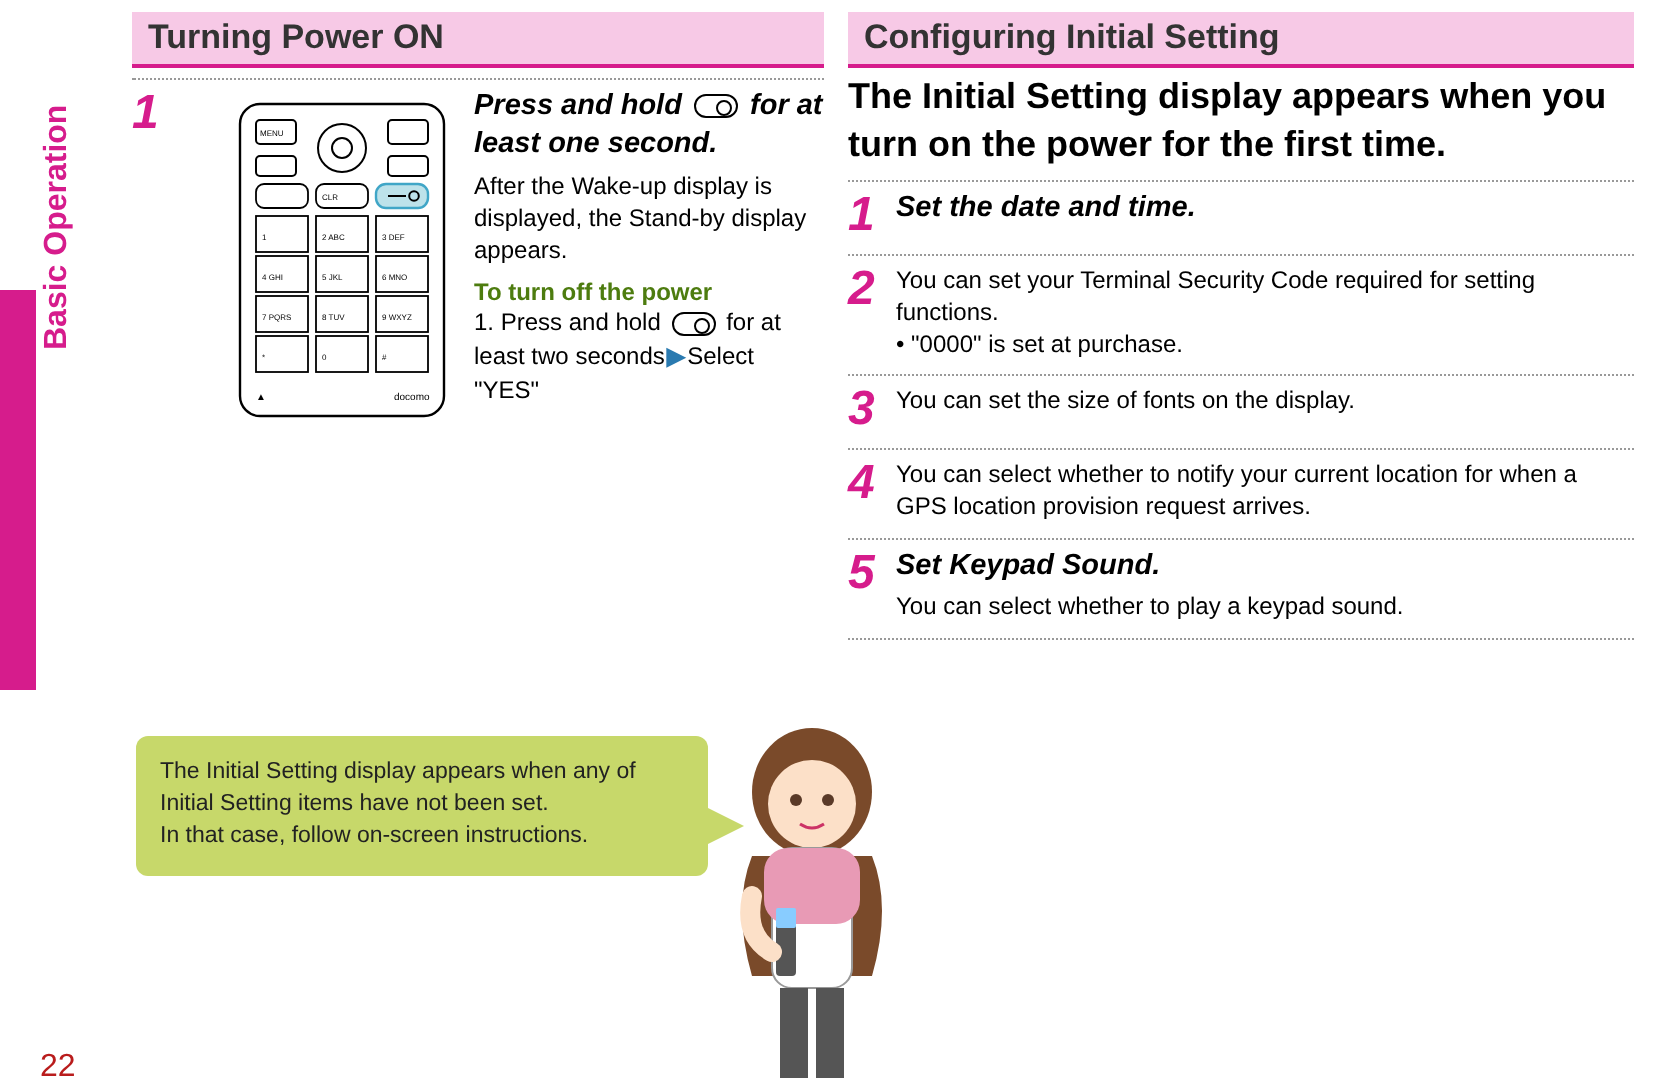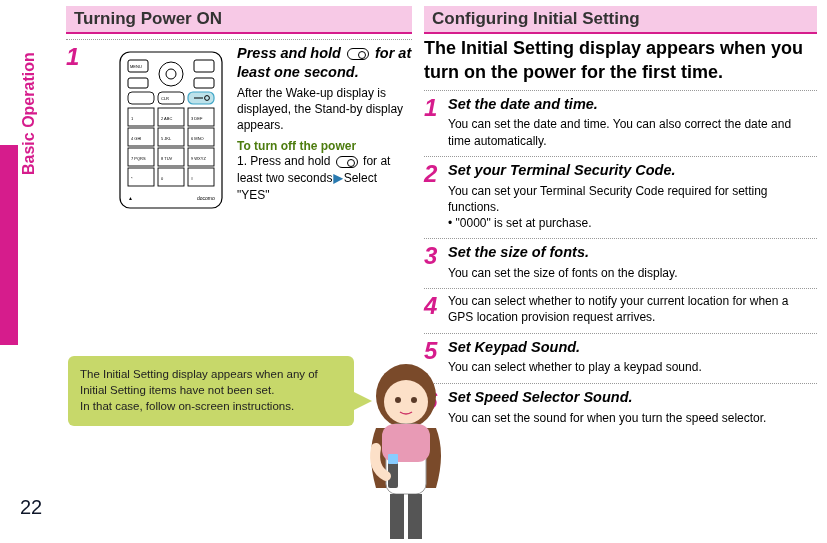--- a/index.html
+++ b/index.html
@@ -139,21 +139,21 @@
       right: 2px;
       top: 1.5px;
       width: 6px;
       height: 6px;
       border: 1.3px solid #000;
       border-radius: 50%;
     }
     .callout {
       position: absolute;
       left: 68px;
-      top: 356px;
+      top: 368px;
       width: 286px;
       background: #c7d86a;
       border-radius: 6px;
       padding: 10px 12px 12px 12px;
       font-size: 11.5px;
       line-height: 1.4;
       color: #222;
     }
     .callout-tail {
       position: absolute;
@@ -167,23 +167,23 @@
     .character {
       position: absolute;
       left: 346px;
       top: 358px;
       width: 120px;
       height: 185px;
     }
     .page-num {
       position: absolute;
       left: 20px;
-      bottom: 24px;
-      font-size: 20px;
-      color: #0f172a;
+      bottom: 0;
+      font-size: 16px;
+      color: #b91c1c;
     }
     .intro-text {
       font-weight: bold;
       font-size: 18px;
       line-height: 1.35;
       margin-bottom: 2px;
     }
     
     .ph-body { fill:#fff; stroke:#000; stroke-width:1.2; }
     .ph-screen { fill:#fff; stroke:#000; stroke-width:1; }
@@ -272,39 +272,36 @@
 
     <div class="col col-right">
       <div class="section-header">Configuring Initial Setting</div>
       <div class="intro-text">The Initial Setting display appears when you turn on the power for the first time.</div>
 
       <hr class="dotted-divider">
       <div class="step">
         <div class="step-num">1</div>
         <div class="step-body">
           <div class="step-title">Set the date and time.</div>
-          <div class="step-desc">You can set the date and time. You can also correct the date and time automatically.</div>
         </div>
       </div>
 
       <hr class="dotted-divider">
       <div class="step">
         <div class="step-num">2</div>
         <div class="step-body">
-          <div class="step-title">Set your Terminal Security Code.</div>
           <div class="step-desc">You can set your Terminal Security Code required for setting functions.</div>
           <div class="step-bullet">• "0000" is set at purchase.</div>
         </div>
       </div>
 
       <hr class="dotted-divider">
       <div class="step">
         <div class="step-num">3</div>
         <div class="step-body">
-          <div class="step-title">Set the size of fonts.</div>
           <div class="step-desc">You can set the size of fonts on the display.</div>
         </div>
       </div>
 
       <hr class="dotted-divider">
       <div class="step">
         <div class="step-num">4</div>
         <div class="step-body">
           <div class="step-desc">You can select whether to notify your current location for when a GPS location provision request arrives.</div>
         </div>
@@ -313,27 +310,20 @@
       <hr class="dotted-divider">
       <div class="step">
         <div class="step-num">5</div>
         <div class="step-body">
           <div class="step-title">Set Keypad Sound.</div>
           <div class="step-desc">You can select whether to play a keypad sound.</div>
         </div>
       </div>
 
       <hr class="dotted-divider">
-      <div class="step">
-        <div class="step-num">6</div>
-        <div class="step-body">
-          <div class="step-title">Set Speed Selector Sound.</div>
-          <div class="step-desc">You can set the sound for when you turn the speed selector.</div>
-        </div>
-      </div>
     </div>
 
   </div>
 </div>
 
 <div class="callout">
   <div>The Initial Setting display appears when any of Initial Setting items have not been set.</div>
   <div>In that case, follow on-screen instructions.</div>
   <div class="callout-tail"></div>
 </div>

